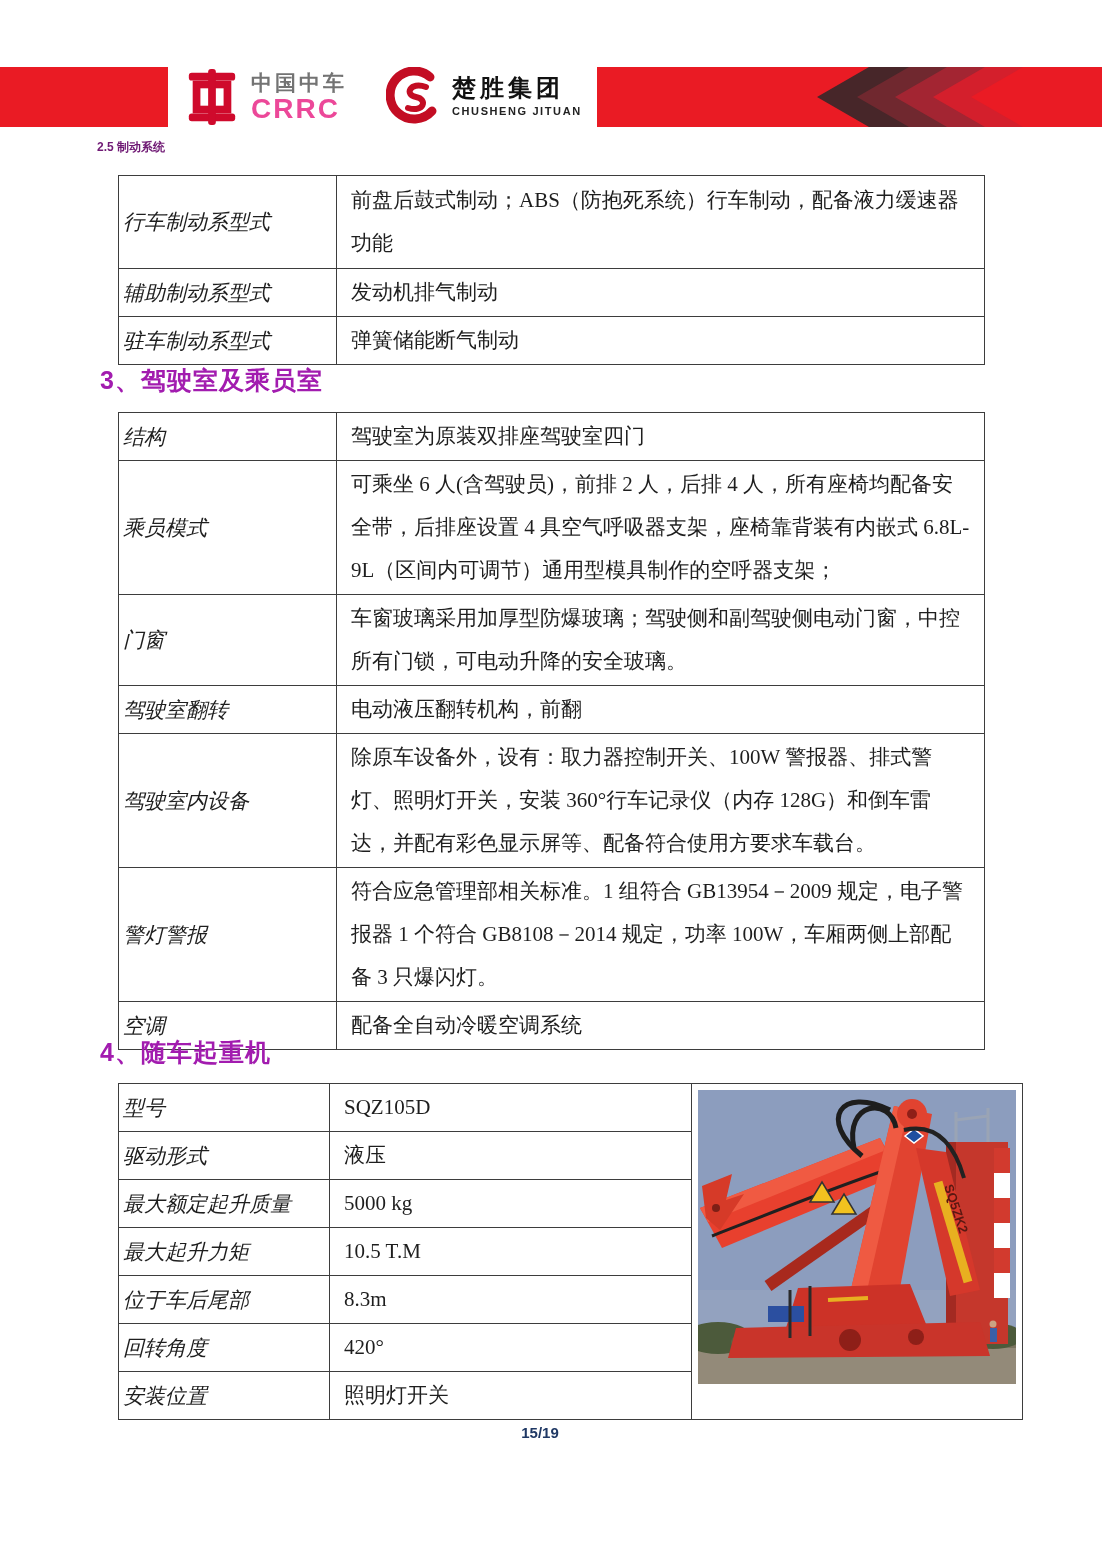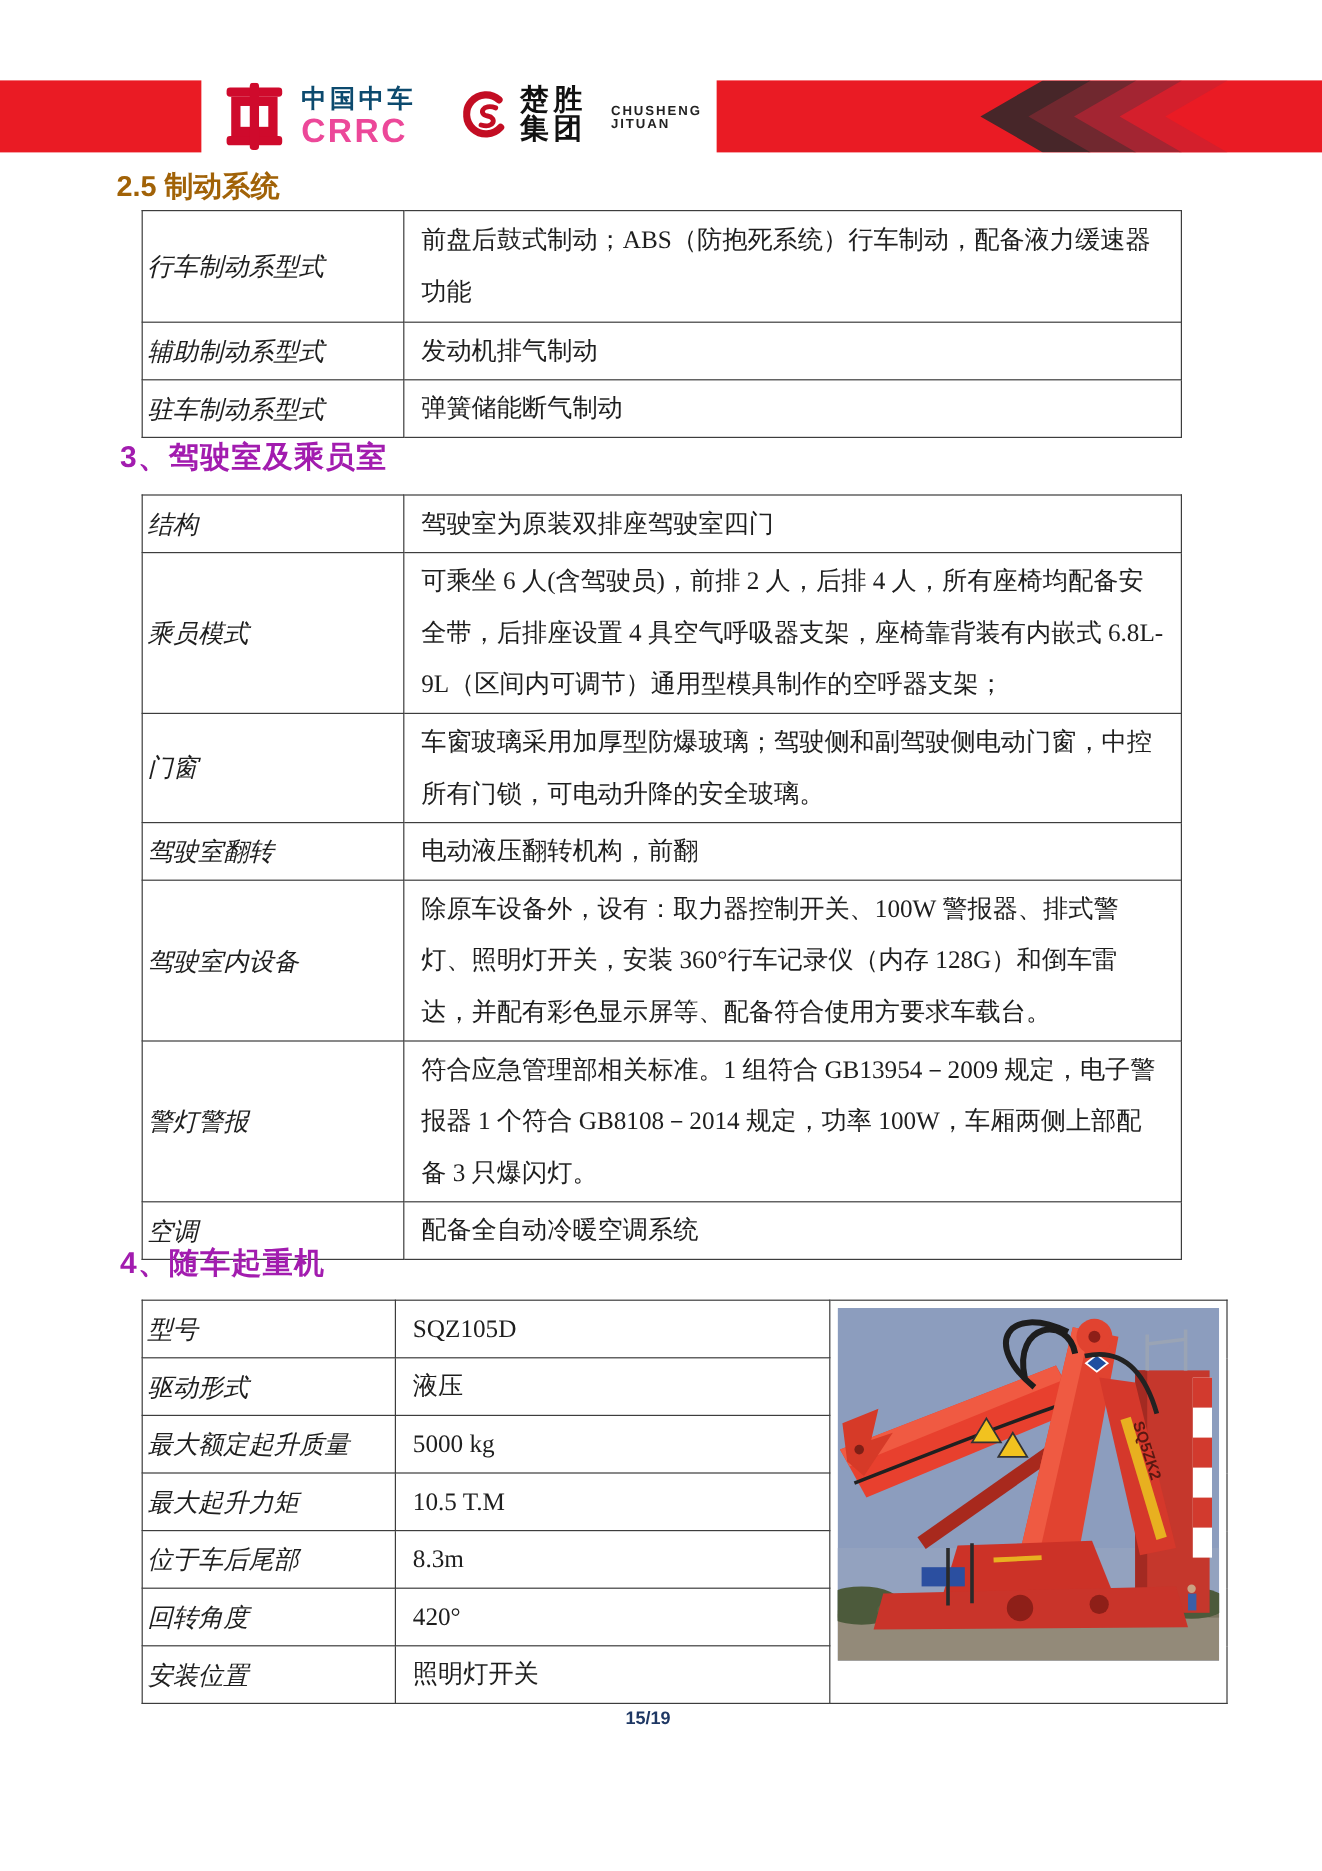--- a/index.html
+++ b/index.html
@@ -13,29 +13,29 @@
   }
   
   .header-band{position:absolute;top:67px;left:0;width:1102px;height:60px;}
   .band-left{position:absolute;left:0;top:0;width:168px;height:60px;background:#EA1B24;}
   .band-right{position:absolute;left:597px;top:0;width:505px;height:60px;background:#EA1B24;overflow:hidden;}
   .chevrons{position:absolute;left:200px;top:0;}
   .logo-area{position:absolute;left:168px;top:-8px;width:429px;height:76px;background:#ffffff;}
   .logo-crrc{position:absolute;left:15px;top:10px;display:flex;align-items:center;}
   .crrc-mark{width:58px;height:56px;}
   .crrc-text{margin-left:10px;display:flex;flex-direction:column;line-height:1;}
-  .crrc-cn{font-family:"Liberation Sans",sans-serif;font-weight:bold;font-size:21px;letter-spacing:3px;color:#0c4a6e;}
+  .crrc-cn{font-family:"Liberation Sans",sans-serif;font-weight:bold;font-size:21px;letter-spacing:3px;color:#737373;}
   .crrc-en{font-family:"Liberation Sans",sans-serif;font-weight:800;font-size:28px;letter-spacing:2px;color:#ec4899;margin-top:2px;}
   .logo-chusheng{position:absolute;left:218px;top:8px;display:flex;align-items:center;}
   .cs-mark{width:58px;height:58px;}
-  .cs-text{margin-left:8px;display:flex;flex-direction:row;line-height:1;align-items:center;}
+  .cs-text{margin-left:8px;display:flex;flex-direction:column;line-height:1;}
   .cs-cn{font-family:"Liberation Sans",sans-serif;font-weight:bold;font-size:24px;letter-spacing:4px;color:#111;}
   .cs-en{font-family:"Liberation Sans",sans-serif;font-weight:bold;font-size:11px;letter-spacing:1.6px;color:#222;margin-top:6px;}
   
-  .h-small{position:absolute;left:97px;top:139px;font-family:"Liberation Sans",sans-serif;font-weight:bold;font-size:24px;color:#a16207;}
+  .h-small{position:absolute;left:97px;top:139px;font-family:"Liberation Sans",sans-serif;font-weight:bold;font-size:12px;color:#701a75;}
   .h-large{position:absolute;left:100px;font-family:"Liberation Sans",sans-serif;font-weight:bold;font-size:25px;color:#a21caf;letter-spacing:1px;}
   #heading-cab{top:364px;}
   #heading-crane{top:1036px;}
   
   table.spec{position:absolute;left:118px;border-collapse:collapse;table-layout:fixed;width:867px;background:#fff;}
   table.spec td{border:1.6px solid #3d3d3d;font-size:21px;color:#1e1e1e;}
   td.lab{vertical-align:middle;padding:0 4px;font-style:italic;}
   td.val{text-align:left;vertical-align:middle;padding:2px 12px 2px 14px;line-height:43px;}
   #table-braking{top:175px;}
   #table-cab{top:412px;}

